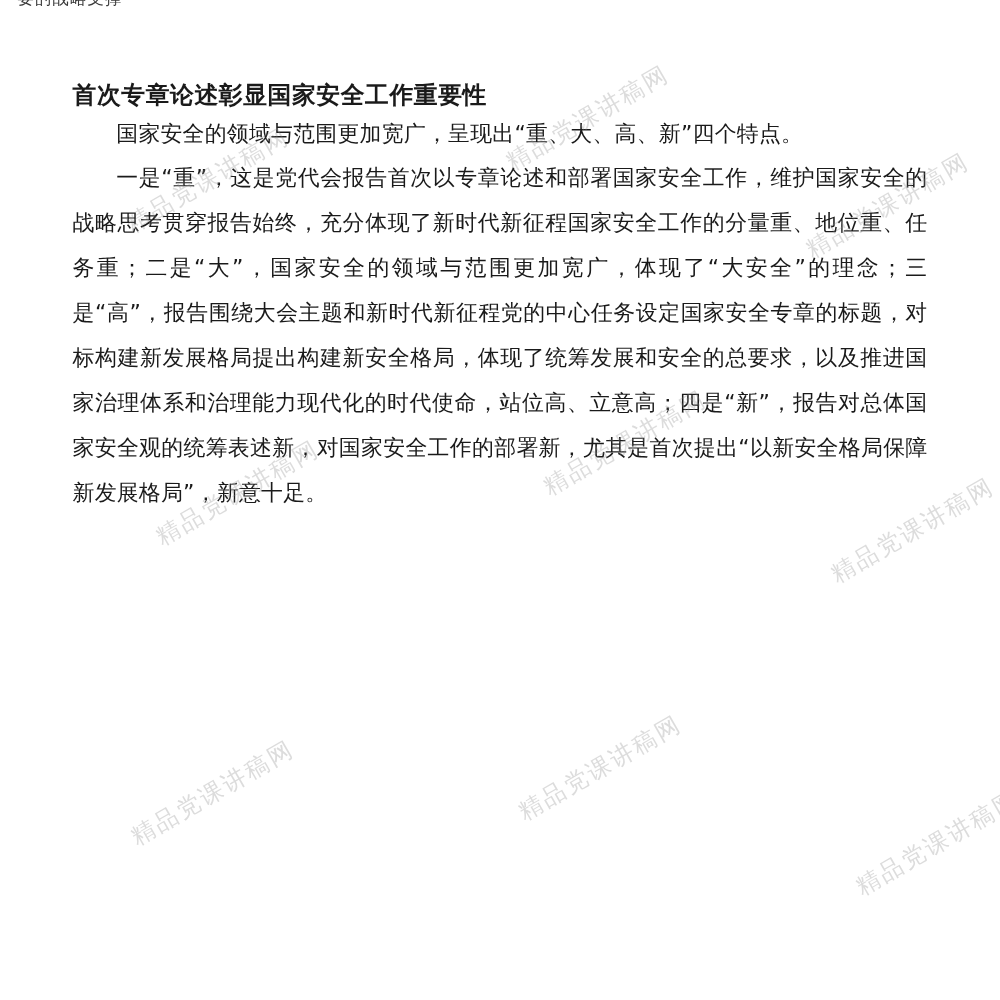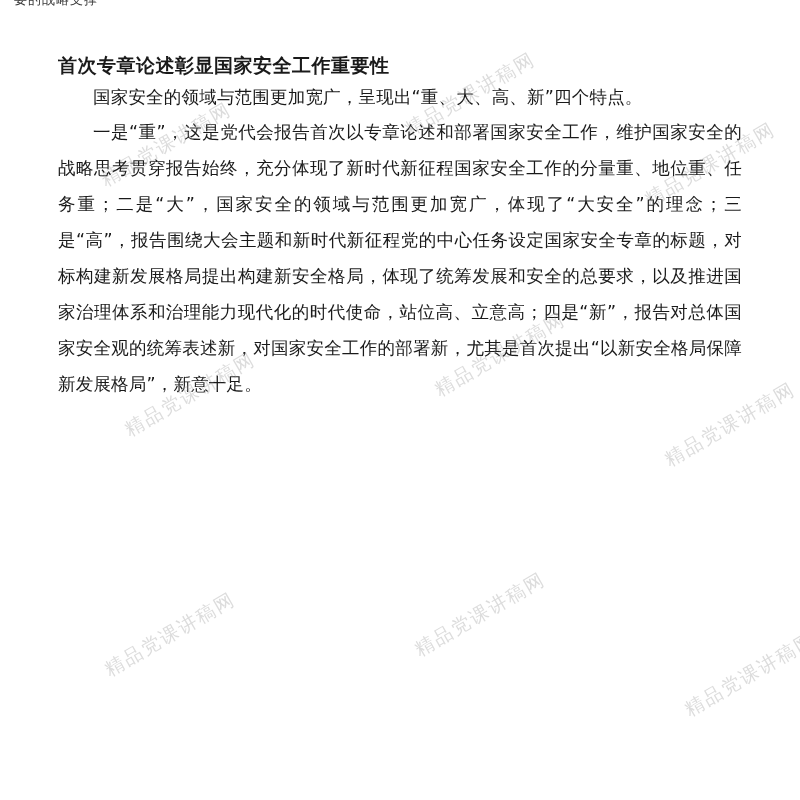--- a/index.html
+++ b/index.html
@@ -12,21 +12,21 @@
     background: #ffffff;
     font-family: "DejaVu Sans", "Liberation Sans", sans-serif;
     overflow: hidden;
     position: relative;
   }
   .page {
     position: relative;
     width: 800px;
     height: 800px;
     box-sizing: border-box;
-    padding: 1px 58px;
+    padding: 12px 58px;
     overflow: hidden;
   }
   .top-fragment {
     position: absolute;
     top: -6px;
     left: 14px;
     font-size: 13px;
     color: #3b3b3b;
     letter-spacing: 1px;
     white-space: nowrap;

